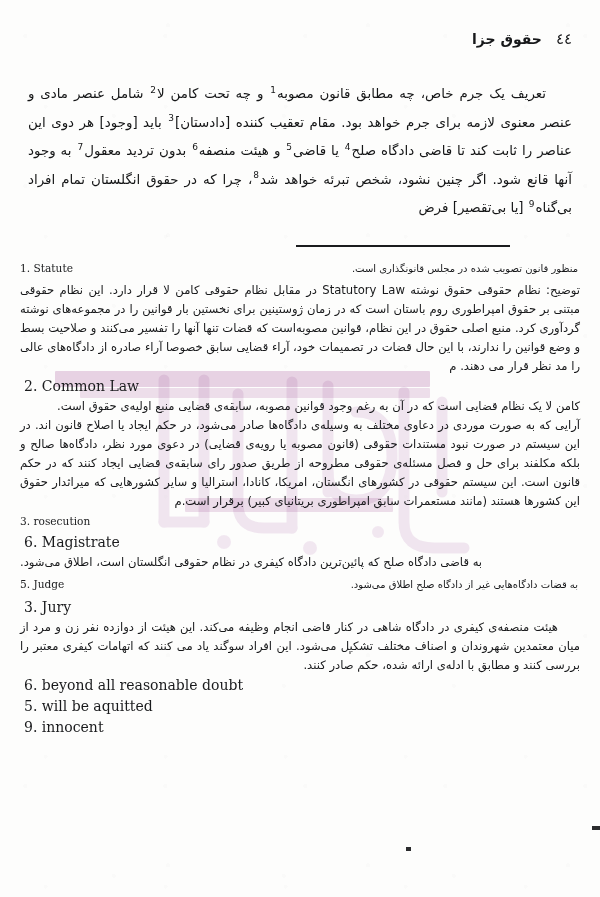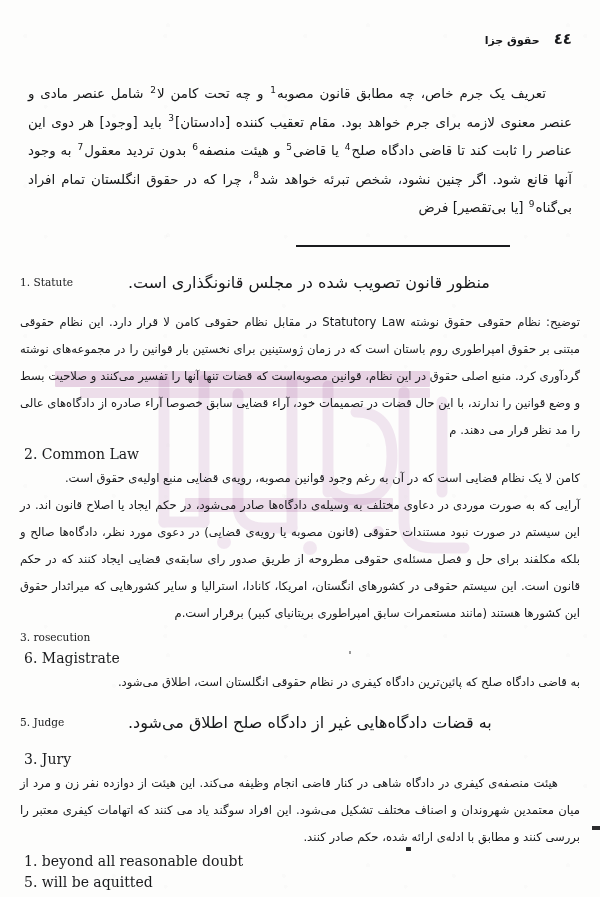--- a/index.html
+++ b/index.html
@@ -54,29 +54,29 @@
     height: 30px;
     z-index: 5;
     display: flex;
     flex-direction: row;
     align-items: baseline;
     justify-content: flex-start;
     gap: 14px;
   }
   #header .head-title {
     font-family: "DejaVu Sans", sans-serif;
-    font-size: 11px;
+    font-size: 14px;
     font-weight: bold;
     color: #17181a;
     letter-spacing: 0.4px;
   }
   #header .head-folio {
     font-family: "DejaVu Sans", sans-serif;
     font-size: 15px;
-    font-weight: bold;
+    font-weight: normal;
     color: #17181a;
   }
 
   
   #body-text {
     position: absolute;
     top: 80px;
     right: 28px;
     width: 544px;
     z-index: 4;
@@ -143,50 +143,50 @@
     font-family: "DejaVu Serif", serif;
     font-size: 14px;
     line-height: 21px;
     color: #1a1b1d;
     margin: 0;
     padding: 0 0 0 4px;
   }
   .fn-fa {
     font-family: "DejaVu Sans", sans-serif;
     font-size: 11.6px;
-    line-height: 27px;
+    line-height: 19px;
     color: #17181a;
     text-align: justify;
     text-justify: inter-word;
     direction: rtl;
     margin: 0;
   }
   .fn-fa.center-short {
-    text-align: right;
+    text-align: left;
   }
   .fn-fa.indent {
     text-indent: 22px;
   }
   .fn-gloss-row {
     position: relative;
     min-height: 21px;
     padding-left: 92px;
   }
   .fn-gloss-row .fn-marker {
     line-height: 21px;
     text-align: center;
   }
   .fn-gloss-row .gloss-text {
     font-family: "DejaVu Sans", sans-serif;
-    font-size: 16px;
+    font-size: 10px;
     line-height: 21px;
     color: #17181a;
     direction: rtl;
-    text-align: left;
-    margin: 16px;
+    text-align: right;
+    margin: 2px;
   }
 
   
   .hl {
     position: absolute;
     z-index: 3;
     pointer-events: none;
     mix-blend-mode: multiply;
     border-radius: 1px;
   }
@@ -271,21 +271,21 @@
     <div class="fn-block">
       <div class="fn-gloss-row">
         <span class="fn-marker">1. Statute</span>
         <p class="gloss-text">منظور قانون تصویب شده در مجلس قانونگذاری است.</p>
       </div>
       <p class="fn-fa">توضیح: نظام حقوقی حقوق نوشته Statutory Law در مقابل نظام حقوقی کامن لا قرار دارد. این نظام حقوقی مبتنی بر حقوق امپراطوری روم باستان است که در زمان ژوستینین برای نخستین بار قوانین را در مجموعه‌های نوشته گردآوری کرد. منبع اصلی حقوق در این نظام، قوانین مصوبه‌است که قضات تنها آنها را تفسیر می‌کنند و صلاحیت بسط و وضع قوانین را ندارند، با این حال قضات در تصمیمات خود، آراء قضایی سابق خصوصا آراء صادره از دادگاه‌های عالی را مد نظر قرار می دهند. م</p>
     </div>
 
     <div class="fn-block">
       <p class="fn-marker-row">2. Common Law</p>
-      <p class="fn-fa">کامن لا یک نظام قضایی است که در آن به رغم وجود قوانین مصوبه، رویه‌ی قضایی منبع اولیه‌ی حقوق است.</p>
+      <p class="fn-fa">کامن لا یک نظام قضایی است که در آن به رغم وجود قوانین مصوبه، سابقه‌ی قضایی منبع اولیه‌ی حقوق است.</p>
       <p class="fn-fa">آرایی که به صورت موردی در دعاوی مختلف به وسیله‌ی دادگاه‌ها صادر می‌شود، در حکم ایجاد یا اصلاح قانون اند. در این سیستم در صورت نبود مستندات حقوقی (قانون مصوبه یا رویه‌ی قضایی) در دعوی مورد نظر، دادگاه‌ها صالح و بلکه مکلفند برای حل و فصل مسئله‌ی حقوقی مطروحه از طریق صدور رای سابقه‌ی قضایی ایجاد کنند که در حکم قانون است. این سیستم حقوقی در کشورهای انگستان، امریکا، کانادا، استرالیا و سایر کشورهایی که میراثدار حقوق این کشورها هستند (مانند مستعمرات سابق امپراطوری بریتانیای کبیر) برقرار است.م</p>
     </div>
 
     <div class="fn-block">
       <div class="fn-gloss-row">
         <span class="fn-marker">3. rosecution</span>
       </div>
     </div>
 
     <div class="fn-block">
@@ -299,21 +299,21 @@
         <p class="gloss-text">به قضات دادگاه‌هایی غیر از دادگاه صلح اطلاق می‌شود.</p>
       </div>
     </div>
 
     <div class="fn-block">
       <p class="fn-marker-row">3. Jury</p>
       <p class="fn-fa indent">هیئت منصفه‌ی کیفری در دادگاه شاهی در کنار قاضی انجام وظیفه می‌کند. این هیئت از دوازده نفر زن و مرد از میان معتمدین شهروندان و اصناف مختلف تشکیل می‌شود. این افراد سوگند یاد می کنند که اتهامات کیفری معتبر را بررسی کنند و مطابق با ادله‌ی ارائه شده، حکم صادر کنند.</p>
     </div>
 
     <div class="fn-block">
-      <p class="fn-marker-row">1. beyond all reasonable doubt</p>
+      <p class="fn-marker-row">6. beyond all reasonable doubt</p>
     </div>
 
     <div class="fn-block">
       <p class="fn-marker-row">5. will be aquitted</p>
     </div>
 
     <div class="fn-block">
       <p class="fn-marker-row">9. innocent</p>
     </div>
 

